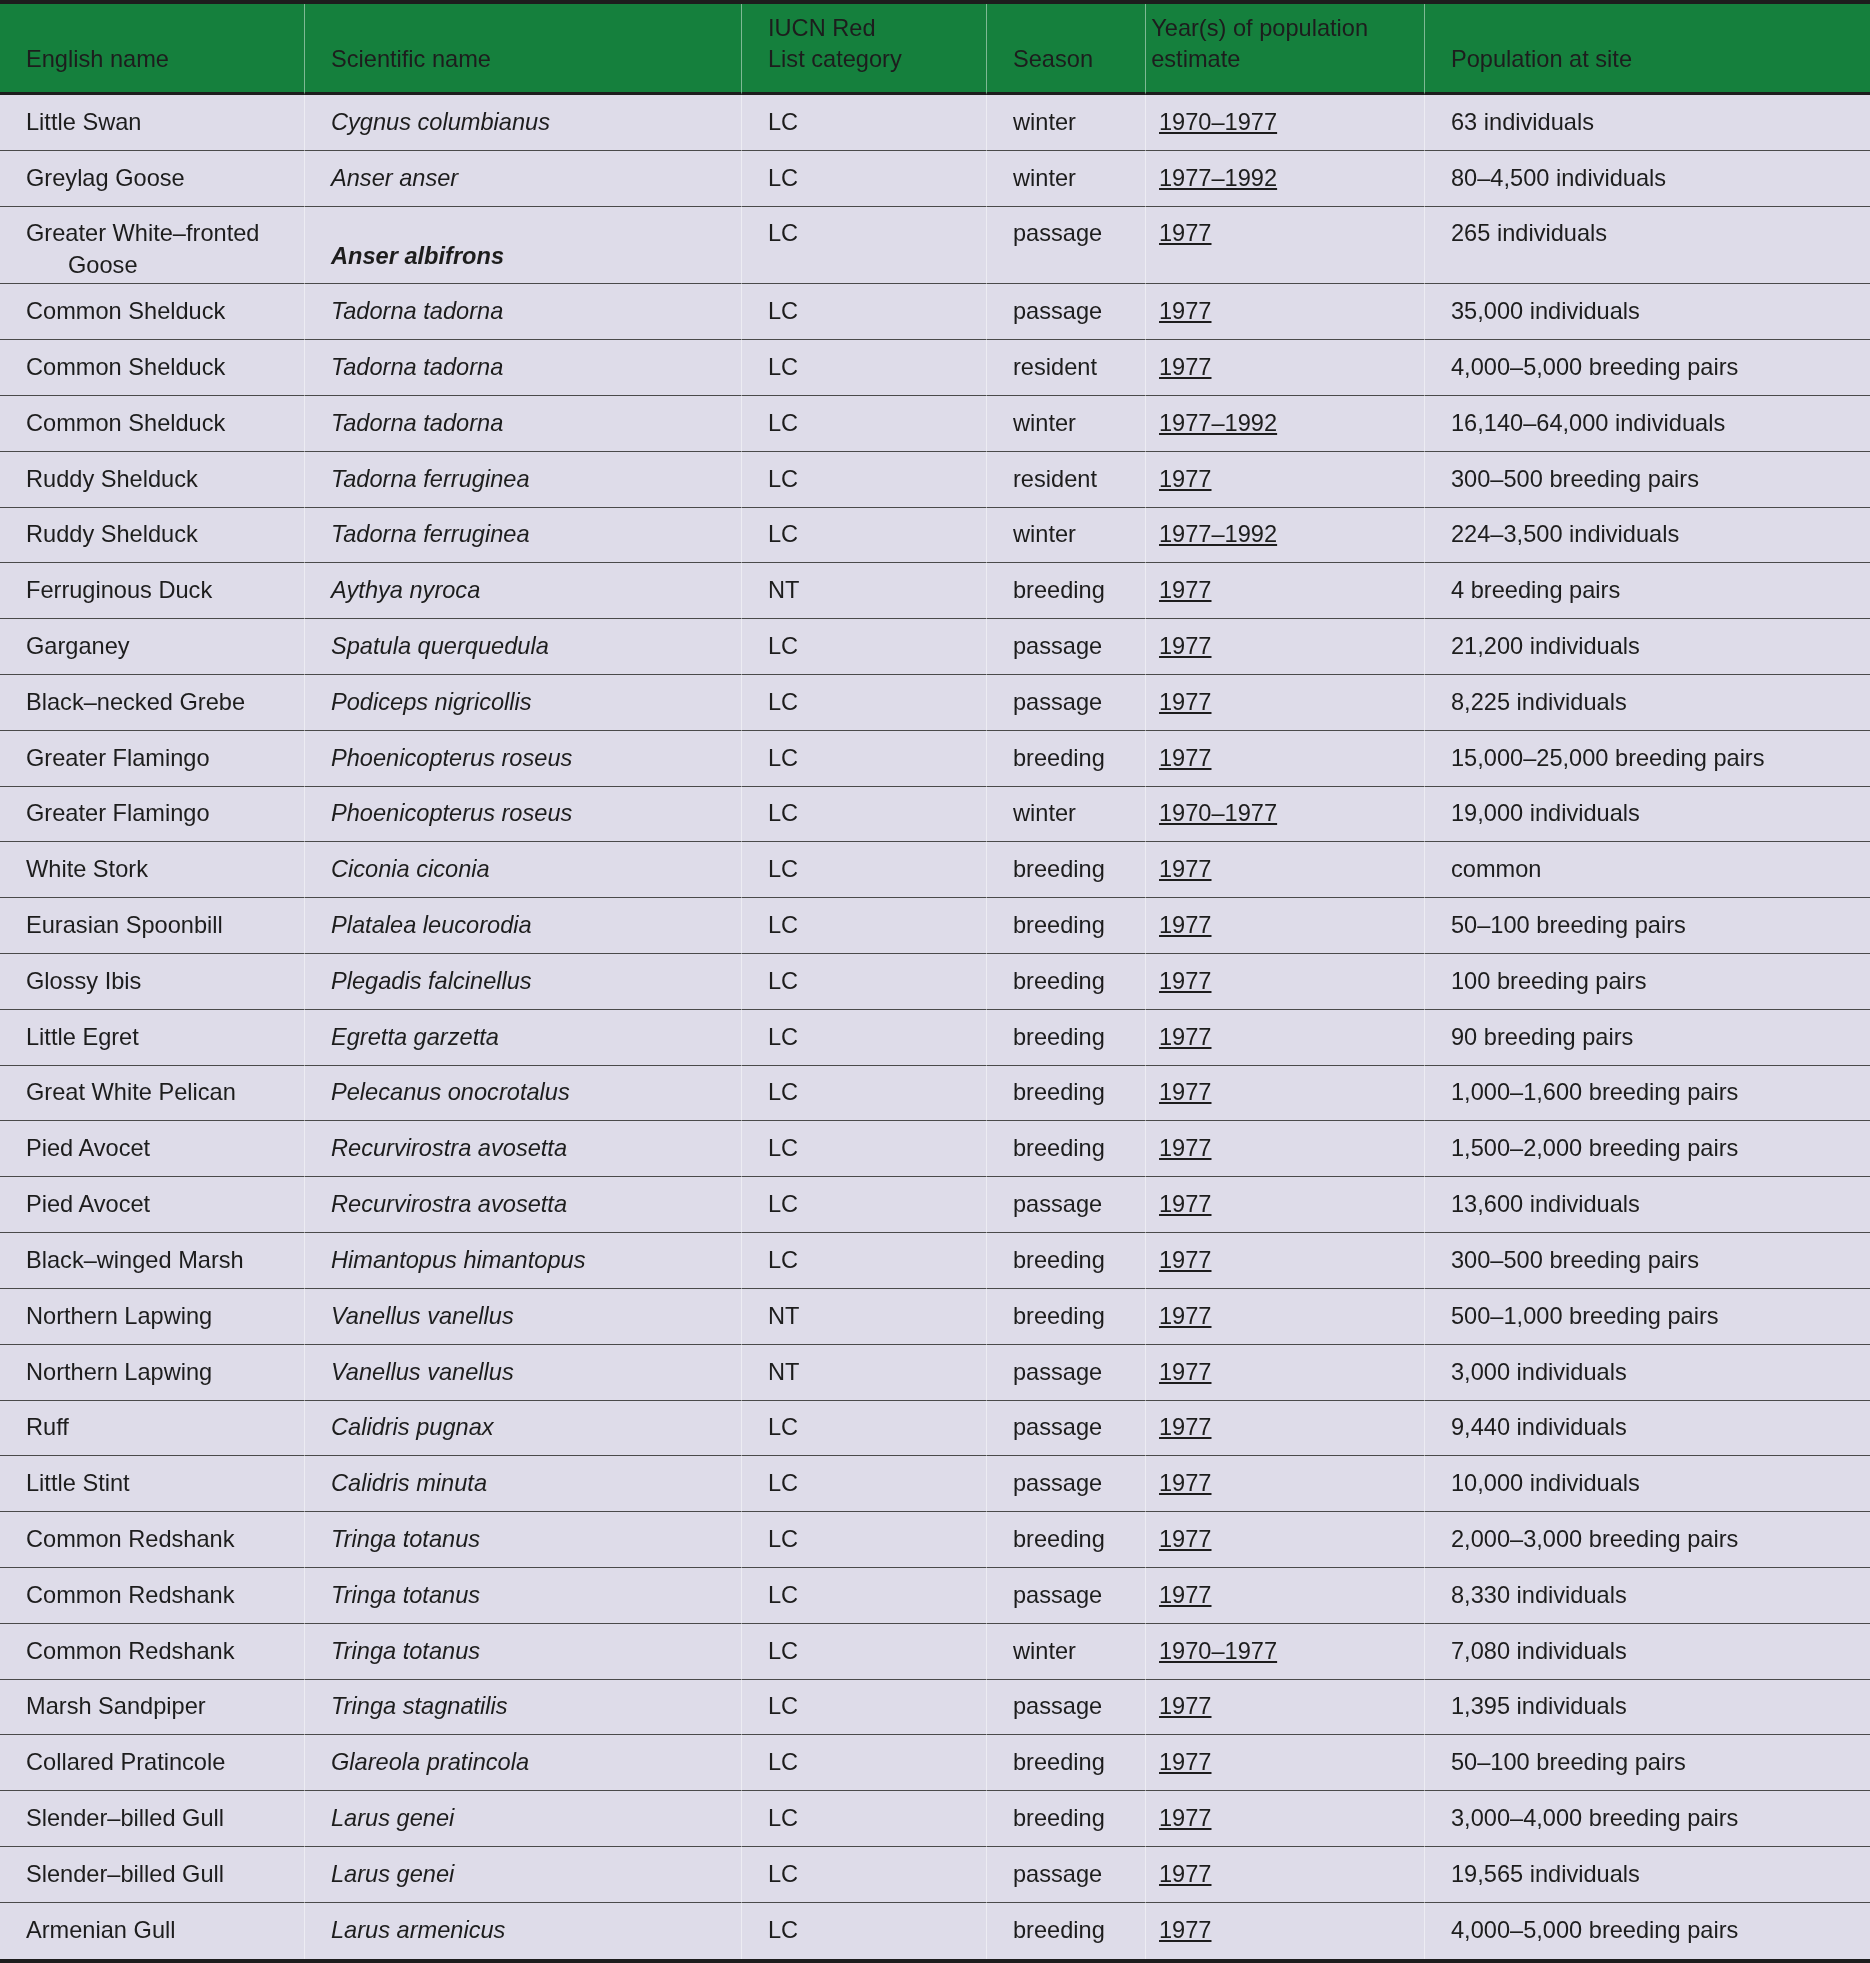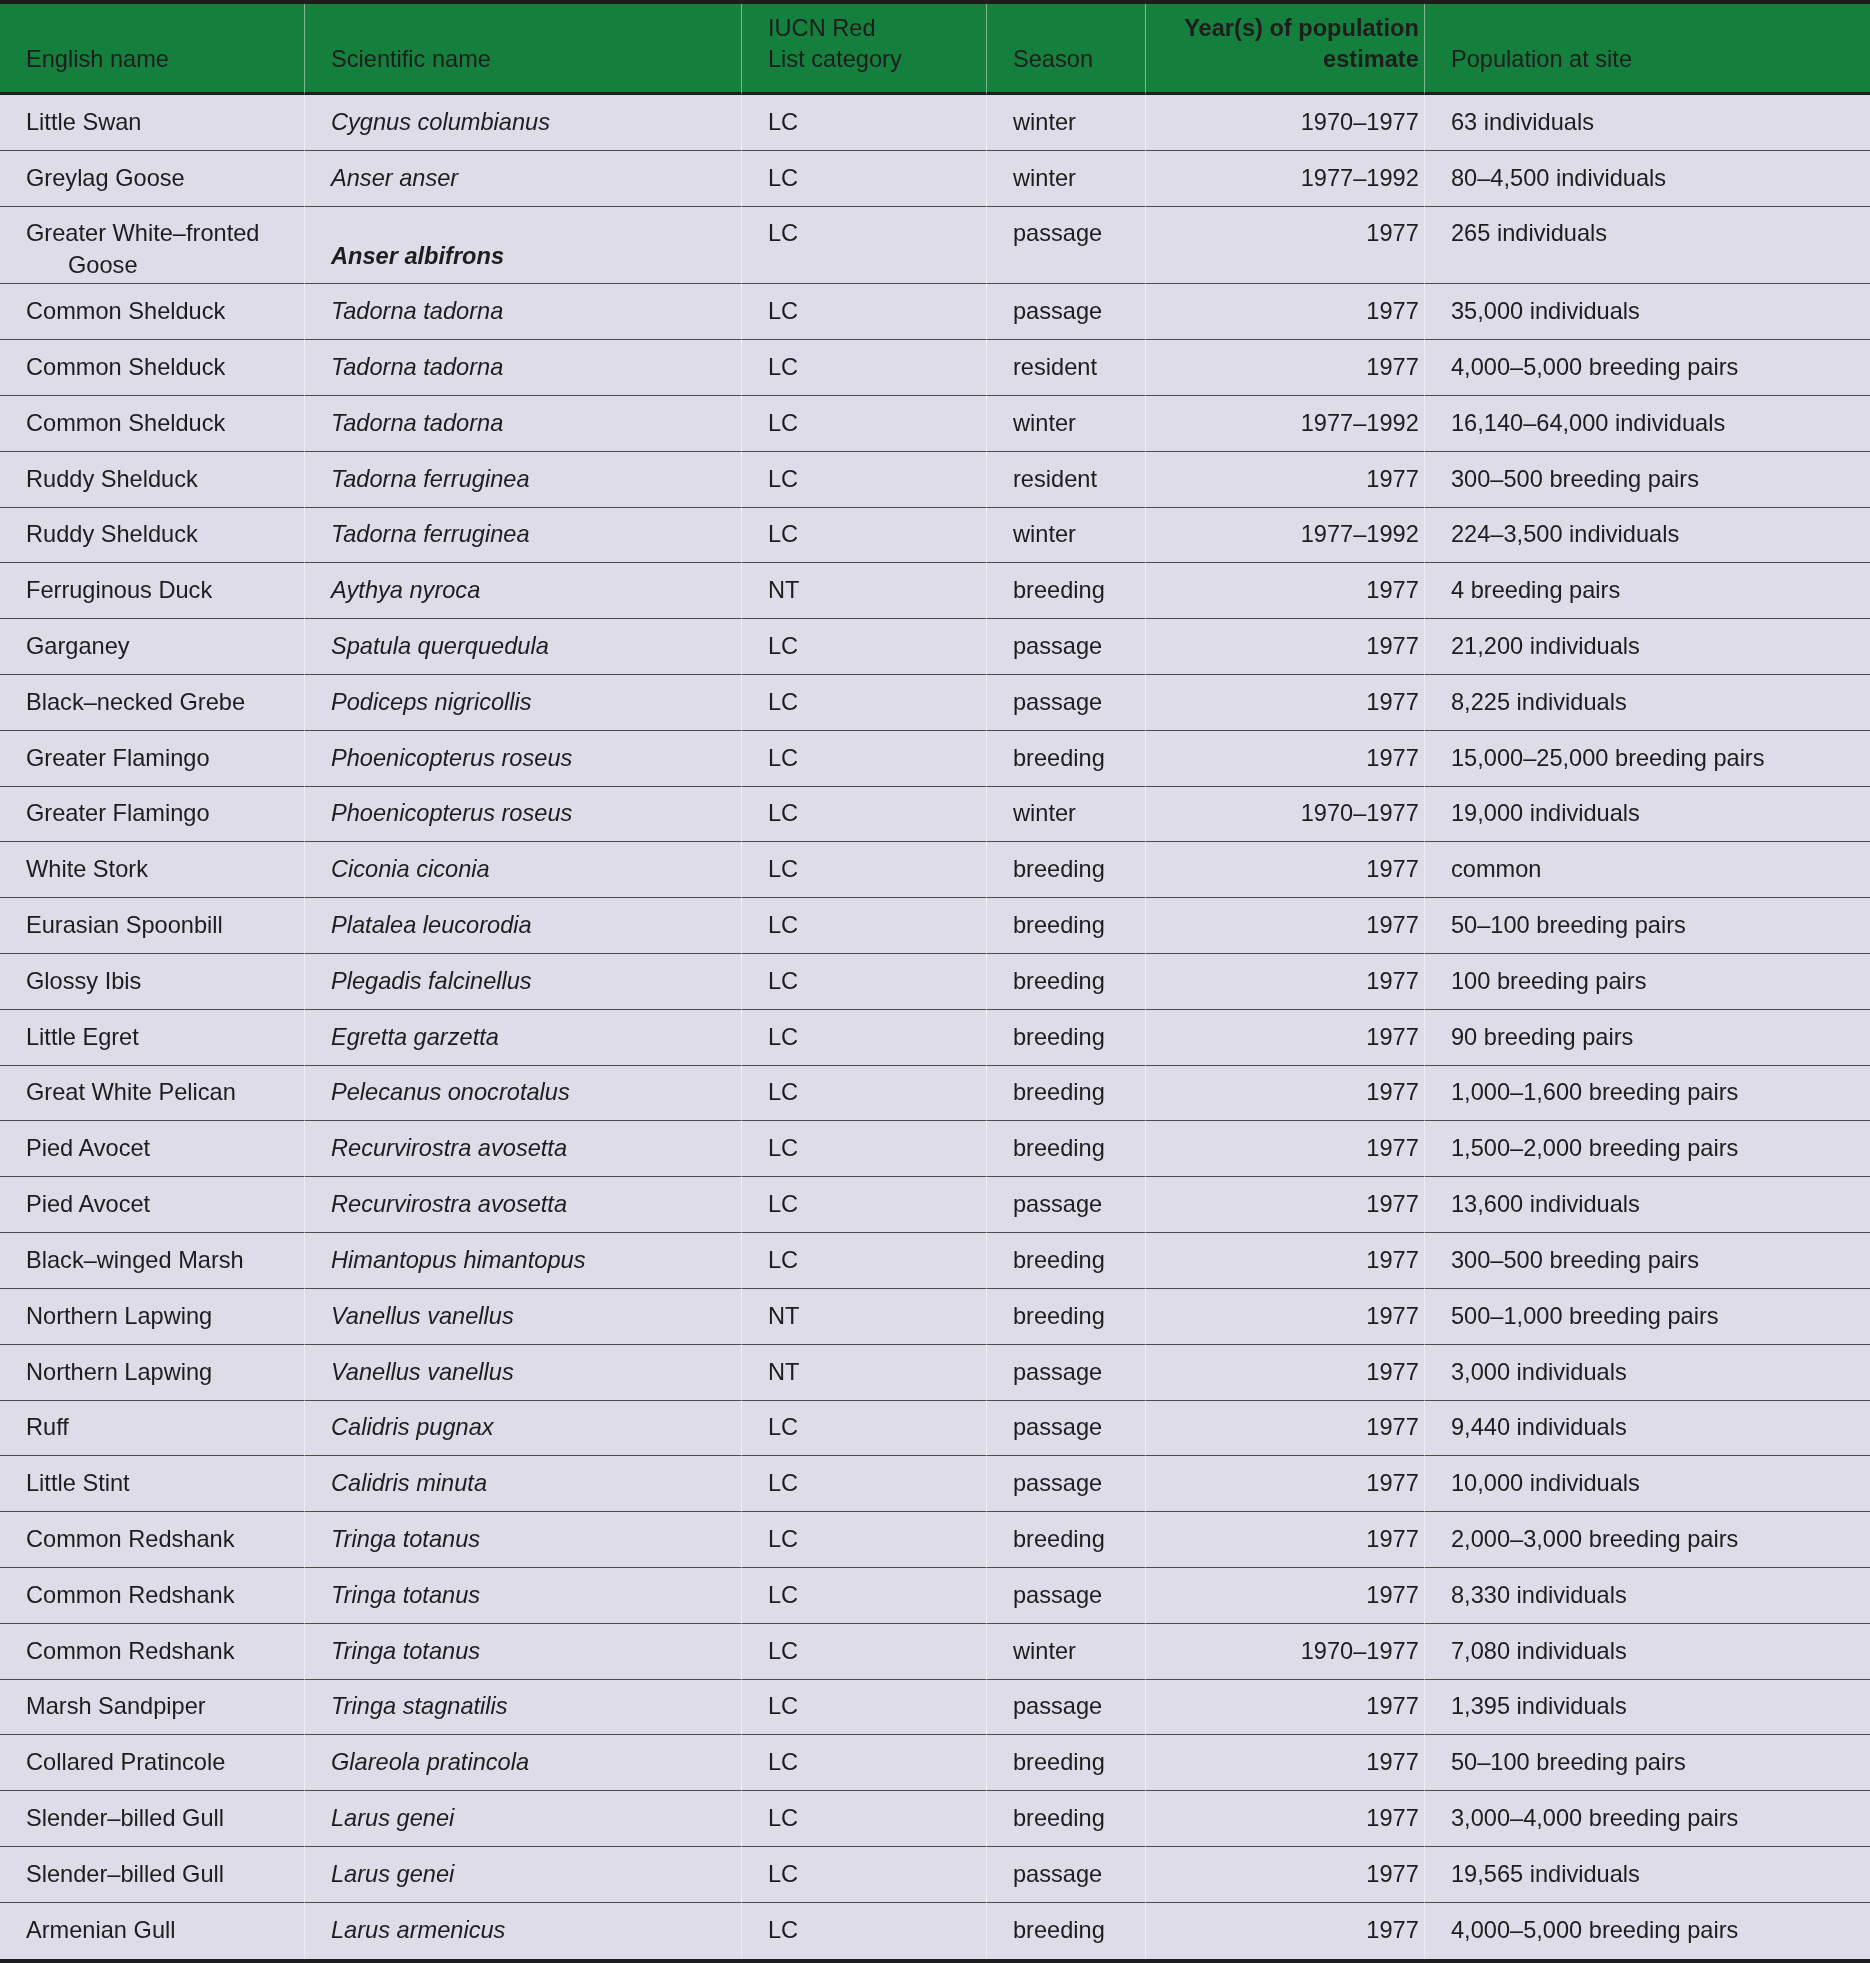--- a/index.html
+++ b/index.html
@@ -25,40 +25,40 @@
   thead th{
     background:#15803d;
     font-weight:400;
     text-align:left;
     vertical-align:bottom;
     padding:8.7px 8.7px 17.5px 26px;
     white-space:pre-line;
     border-bottom:3.5px solid #1d1d1d;
     box-sizing:border-box;
   }
-  thead th.col4{text-align:right;padding-left:5.2px;padding-right:5.2px;font-weight:bold;}
+  thead th.col4{text-align:left;padding-left:5.2px;padding-right:5.2px;}
   tbody tr{height:54px;}
   tbody tr.tall{height:74px;}
   tbody td{
     background:#dedce9;
     vertical-align:middle;
     padding:0 8.7px 0 26px;
     border-bottom:1.7px solid #4a4a4a;
     box-sizing:border-box;
     overflow:hidden;
   }
   tbody tr:last-child td{border-bottom:none;}
   
   th:not(:first-child), td:not(:first-child){border-left:1.7px solid rgba(255,255,255,0.45);}
   
   td.col0{padding-left:68px;text-indent:-42px;}
   
   td.col1{font-style:italic;}
   
-  td.col4{text-align:right;padding-left:13px;padding-right:5.2px;}
+  td.col4{text-align:left;padding-left:13px;padding-right:5.2px;text-decoration:underline;}
   
   tbody tr.tall td{vertical-align:top;padding-top:11.4px;}
   tbody tr.tall td.col1{vertical-align:bottom;padding-top:0;padding-bottom:11.4px;font-weight:bold;}
 </style>
 </head>
 <body>
 
 <div class="page">
   <table class="species">
     <colgroup>

